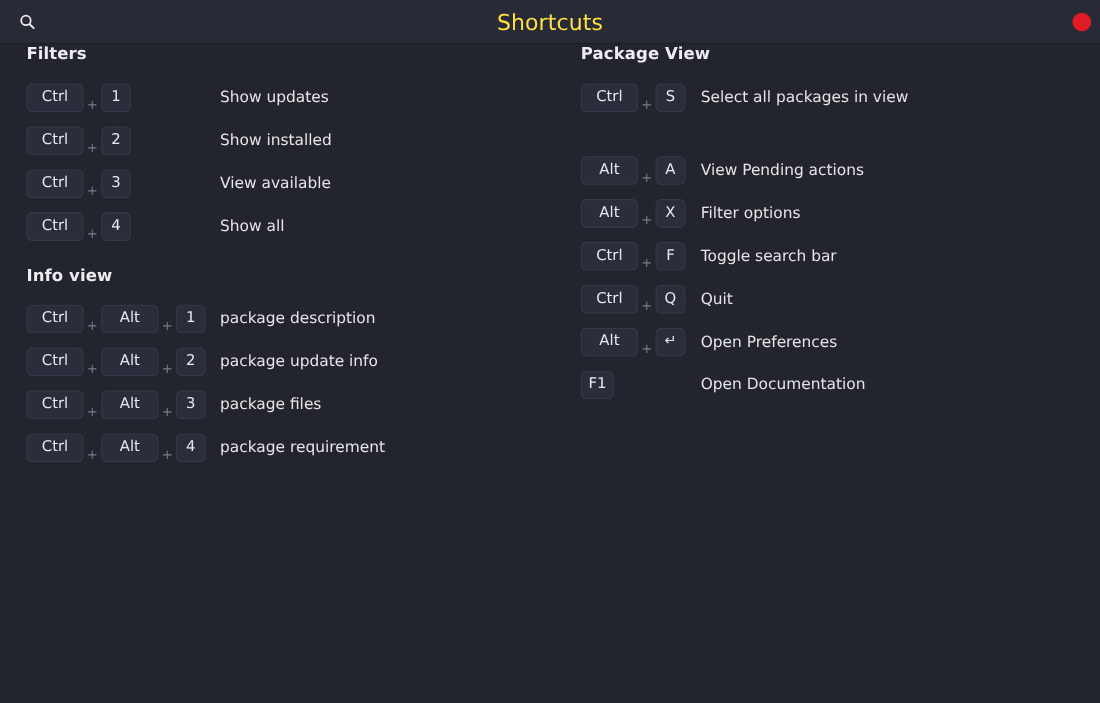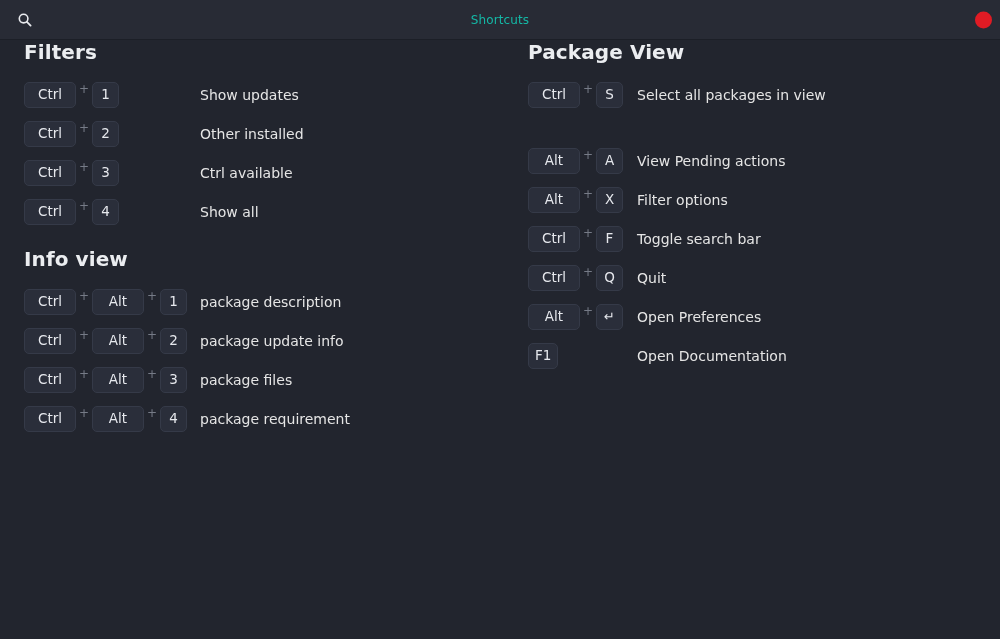--- a/index.html
+++ b/index.html
@@ -38,22 +38,22 @@
     display: flex;
     align-items: center;
     justify-content: center;
     cursor: pointer;
   }
   .titlebar-search svg { display: block; }
 
   .titlebar-title {
     width: 100%;
     text-align: center;
-    font-size: 12px;
-    color: #14b8a6;
+    font-size: 20px;
+    color: #fde047;
     letter-spacing: 0.1px;
     user-select: none;
   }
 
   .titlebar-close {
     position: absolute;
     right: 8px;
     top: 50%;
     transform: translateY(-50%);
     width: 17px;
@@ -75,38 +75,38 @@
   .column {
     position: absolute;
     top: 0;
   }
   .column.left  { left: 24px;  width: 490px; }
   .column.right { left: 528px; width: 460px; }
 
   .section { margin-bottom: 0; }
 
   .section-title {
-    font-size: 20px;
+    font-size: 15px;
     font-weight: bold;
     color: #ebedf0;
     letter-spacing: 0.1px;
     user-select: none;
   }
 
   .rows { }
 
   .shortcut-row {
     display: flex;
     align-items: center;
     height: 39px;
   }
 
   .keys {
     display: flex;
-    align-items: flex-start;
+    align-items: flex-end;
     flex: none;
   }
 
   .key {
     display: inline-flex;
     align-items: center;
     justify-content: center;
     height: 26px;
     min-width: 27px;
     padding: 0 6px;
@@ -177,29 +177,29 @@
               <span class="key">1</span>
             </div>
             <div class="action">Show updates</div>
           </div>
           <div class="shortcut-row">
             <div class="keys">
               <span class="key wide">Ctrl</span>
               <span class="plus">+</span>
               <span class="key">2</span>
             </div>
-            <div class="action">Other installed</div>
+            <div class="action">Show installed</div>
           </div>
           <div class="shortcut-row">
             <div class="keys">
               <span class="key wide">Ctrl</span>
               <span class="plus">+</span>
               <span class="key">3</span>
             </div>
-            <div class="action">Ctrl available</div>
+            <div class="action">View available</div>
           </div>
           <div class="shortcut-row">
             <div class="keys">
               <span class="key wide">Ctrl</span>
               <span class="plus">+</span>
               <span class="key">4</span>
             </div>
             <div class="action">Show all</div>
           </div>
         </div>

